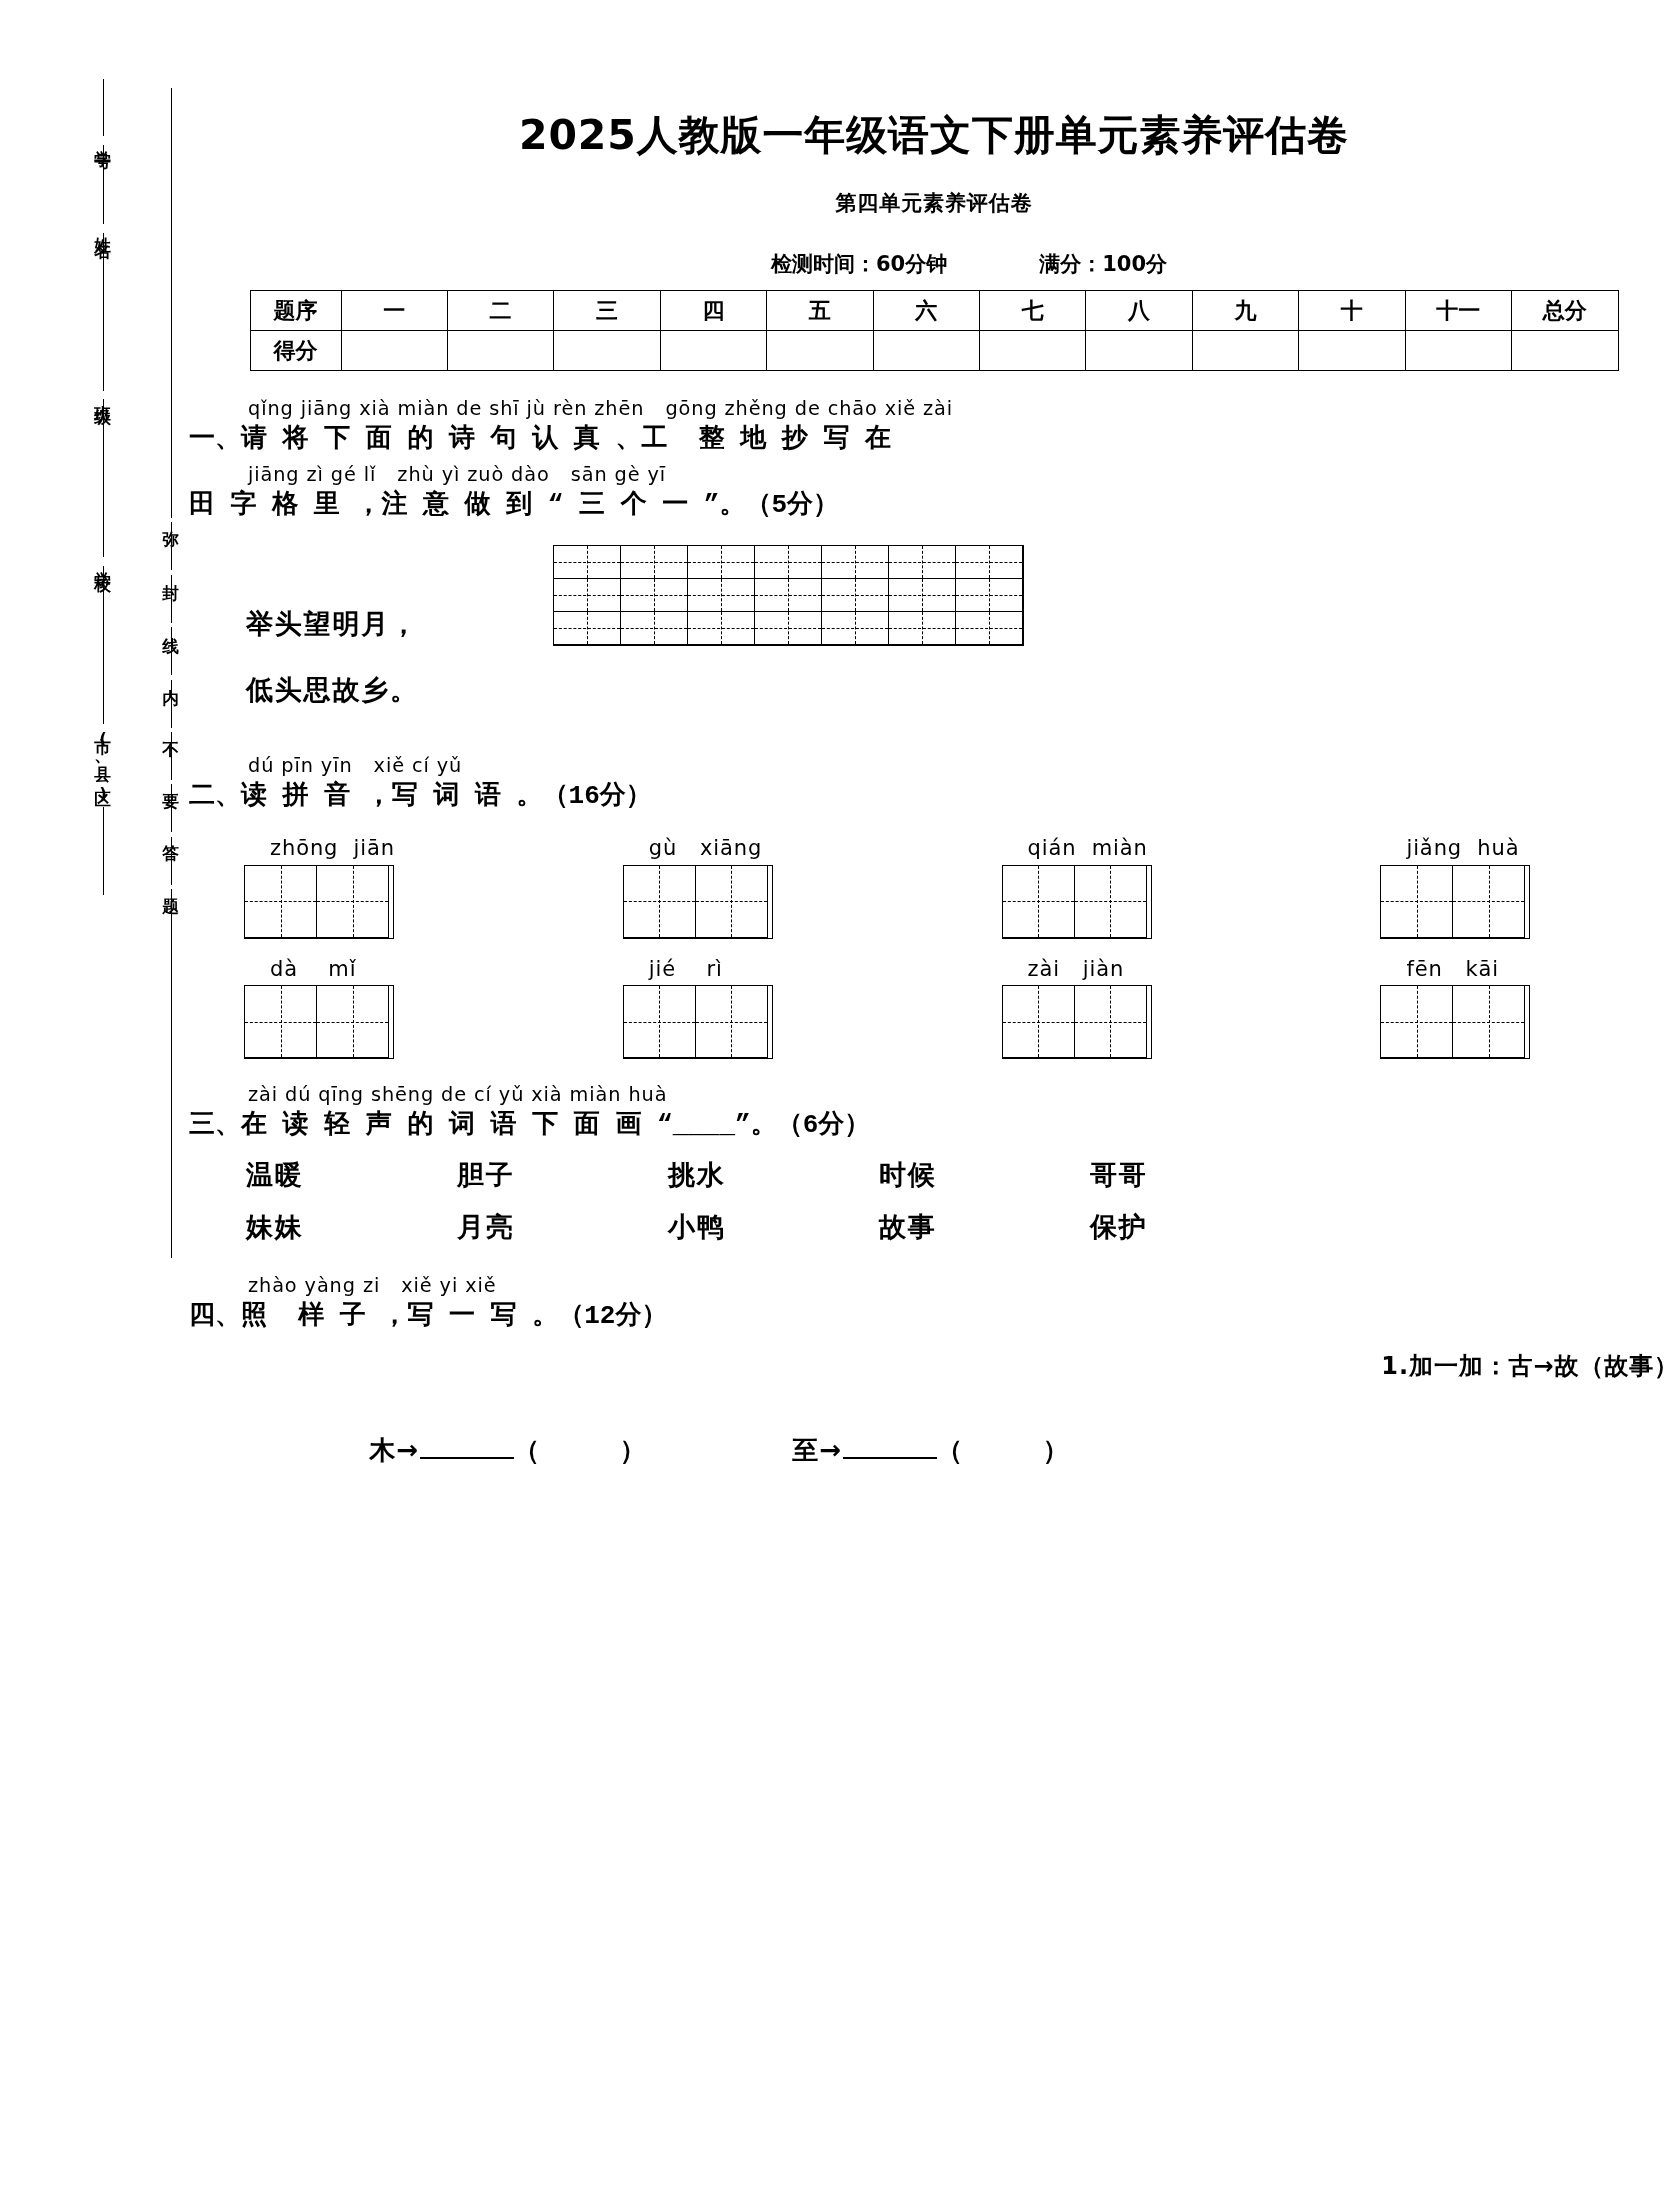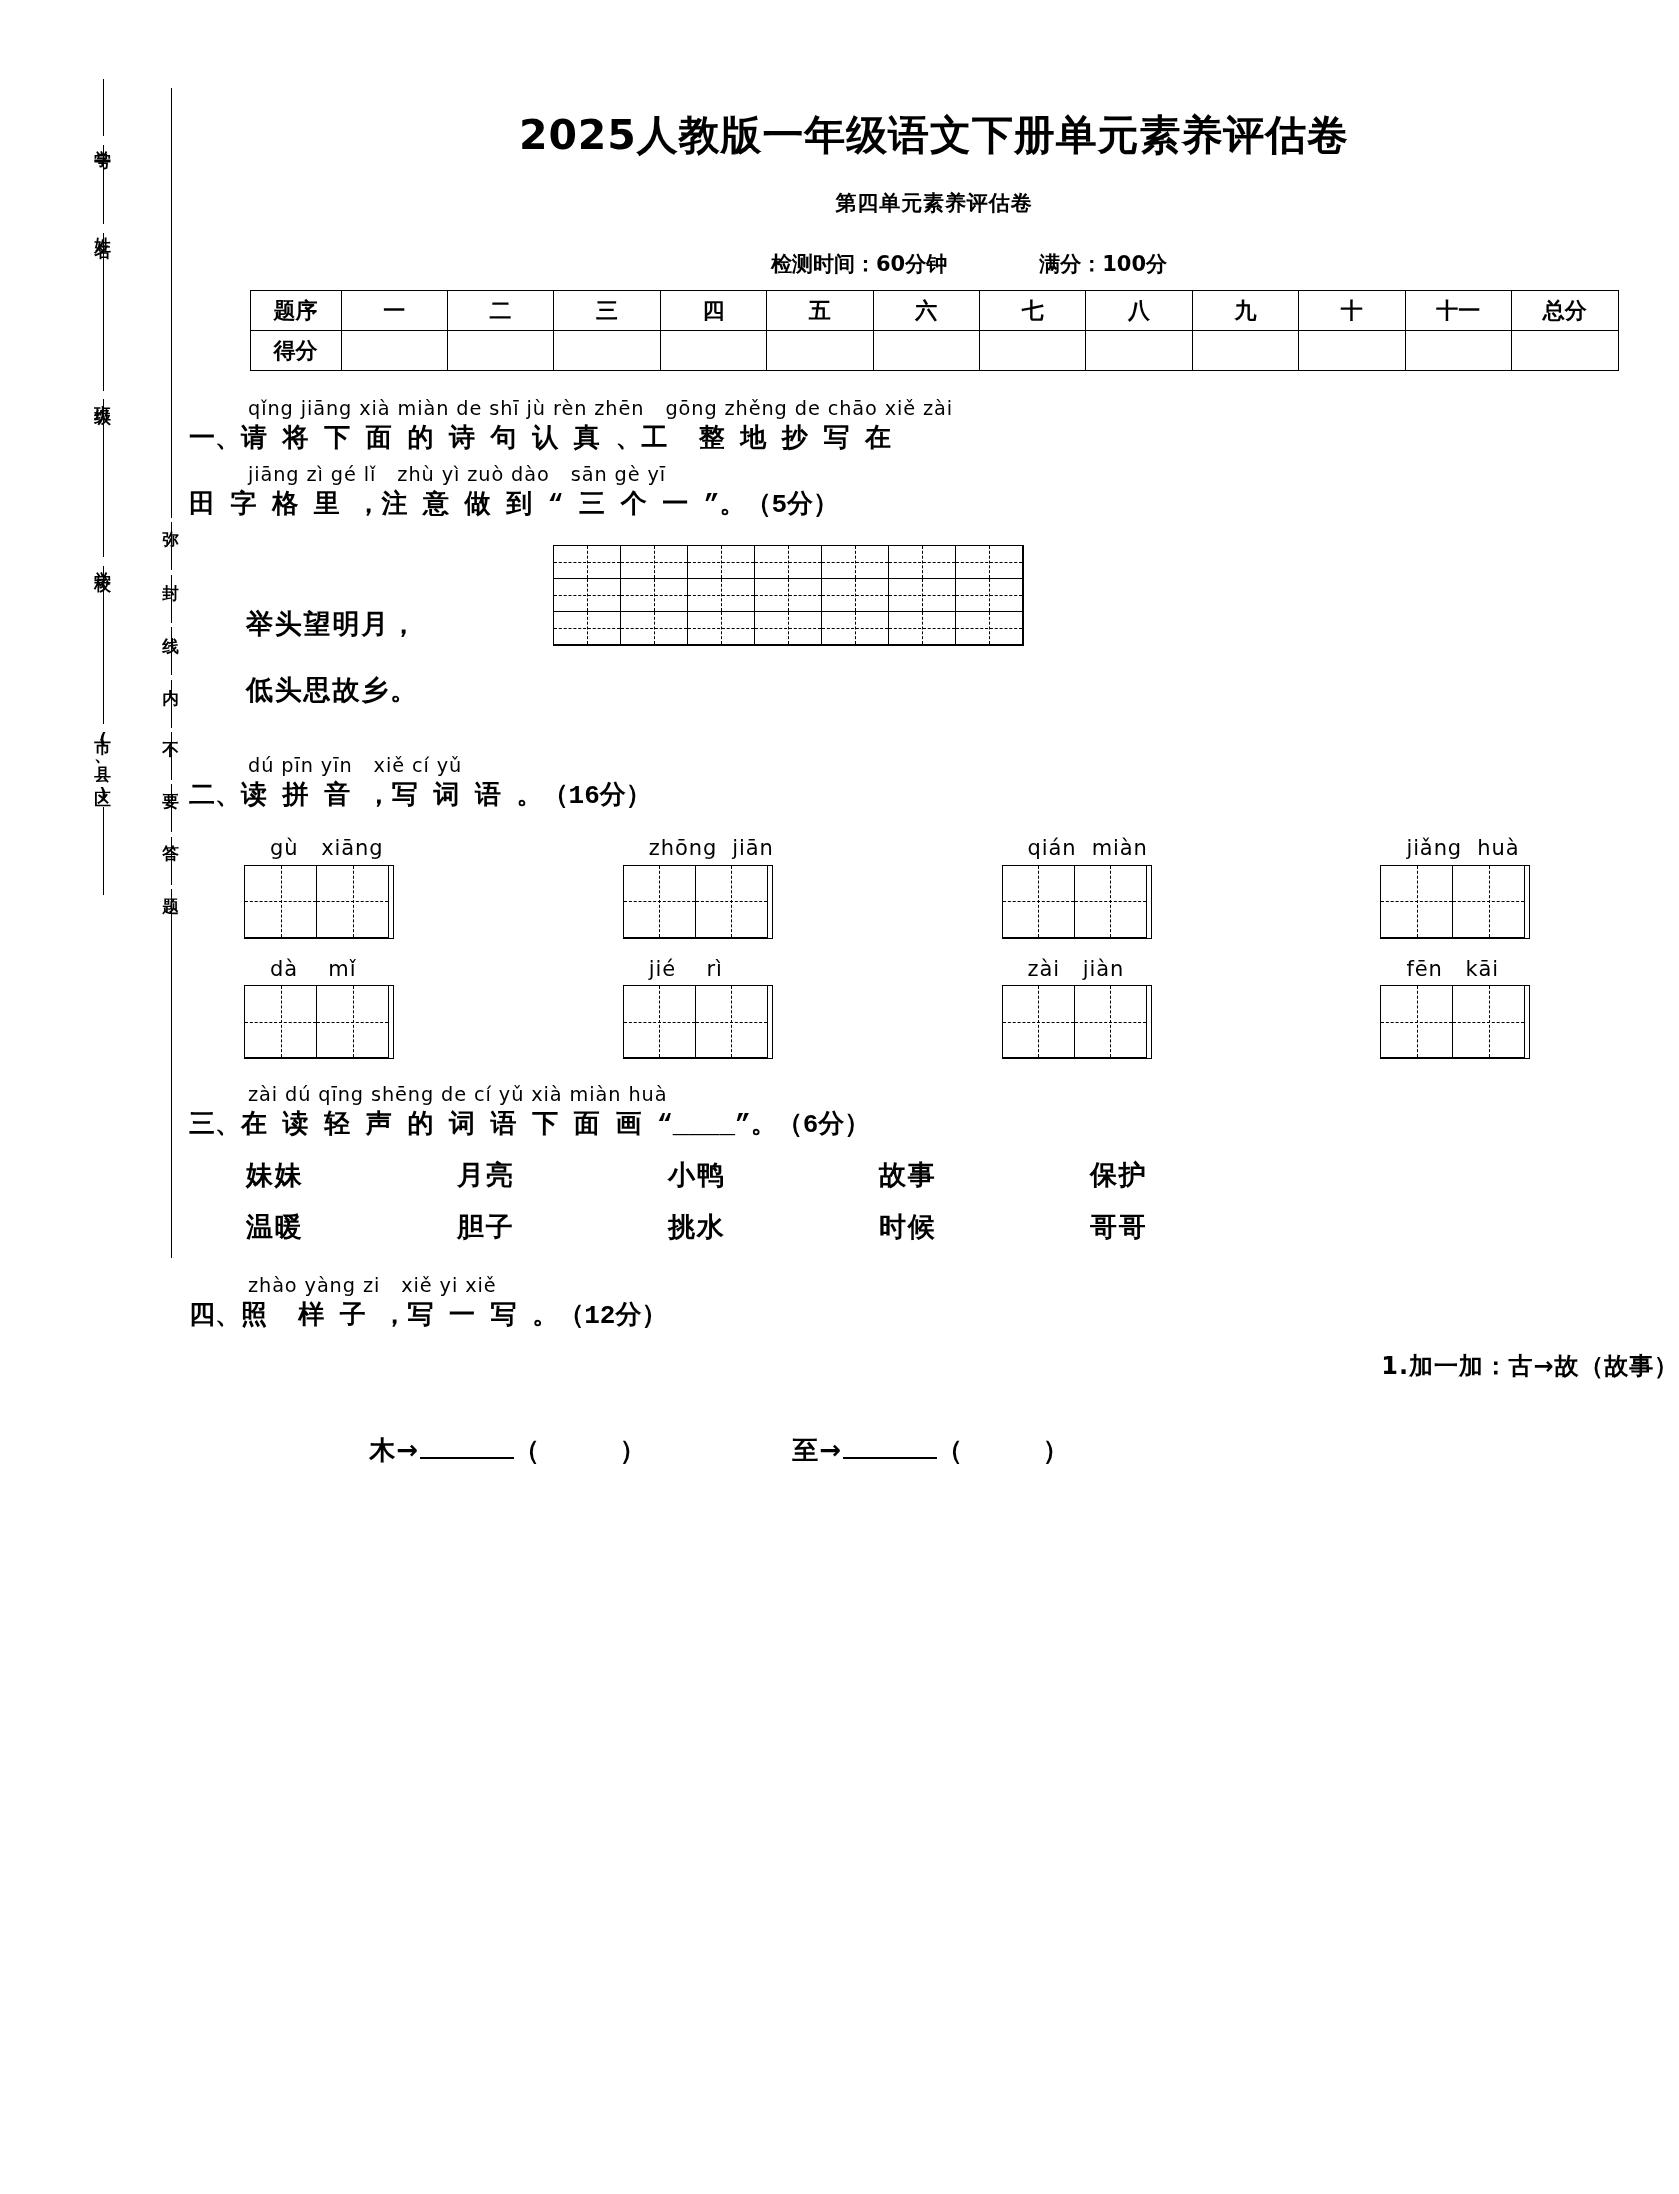--- a/index.html
+++ b/index.html
@@ -363,28 +363,28 @@
       </div>
     </div>
   </div>
 
   <div class="q-block" style="margin-top:31px">
     <div class="pinyin-line indent-pin">dú pīn yīn   xiě cí yǔ</div>
     <div class="han-line indent-han">二、读 拼 音 ，写 词 语 。（16分）</div>
 
     <div class="q2-row" style="margin-top:24px">
       <div class="q2-item">
+        <div class="q2-pin">zhōng  jiān</div>
+        <div class="grid grid-2">
+          <div class="cell"></div>
+          <div class="cell"></div>
+        </div>
+      </div>
+      <div class="q2-item">
         <div class="q2-pin">gù   xiāng</div>
-        <div class="grid grid-2">
-          <div class="cell"></div>
-          <div class="cell"></div>
-        </div>
-      </div>
-      <div class="q2-item">
-        <div class="q2-pin">zhōng  jiān</div>
         <div class="grid grid-2">
           <div class="cell"></div>
           <div class="cell"></div>
         </div>
       </div>
       <div class="q2-item">
         <div class="q2-pin">qián  miàn</div>
         <div class="grid grid-2">
           <div class="cell"></div>
           <div class="cell"></div>
@@ -428,34 +428,34 @@
           <div class="cell"></div>
         </div>
       </div>
     </div>
   </div>
 
   <div class="q-block" style="margin-top:24px">
     <div class="pinyin-line indent-pin">zài dú qīng shēng de cí yǔ xià miàn huà</div>
     <div class="han-line indent-han">三、在 读 轻 声 的 词 语 下 面 画 “____”。（6分）</div>
 
+    <div class="wordrow">
+      <span>温暖</span>
+      <span>胆子</span>
+      <span>挑水</span>
+      <span>时候</span>
+      <span>哥哥</span>
+    </div>
     <div class="wordrow">
       <span>妹妹</span>
       <span>月亮</span>
       <span>小鸭</span>
       <span>故事</span>
       <span>保护</span>
     </div>
-    <div class="wordrow">
-      <span>温暖</span>
-      <span>胆子</span>
-      <span>挑水</span>
-      <span>时候</span>
-      <span>哥哥</span>
-    </div>
   </div>
 
   <div class="q-block" style="margin-top:28.5px">
     <div class="pinyin-line indent-pin">zhào yàng zi   xiě yi xiě</div>
     <div class="han-line indent-han">四、照  样 子 ，写 一 写 。（12分）</div>
 
     <div class="q4-sub">1.加一加：古→故（故事）</div>
 
     <div class="q4-line">
       <span>木→</span><span class="blank-u"></span><span>（</span><span class="blank-paren"></span><span>）</span><span style="display:inline-block;width:145px"></span><span>至→</span><span class="blank-u"></span><span>（</span><span class="blank-paren"></span><span>）</span>

